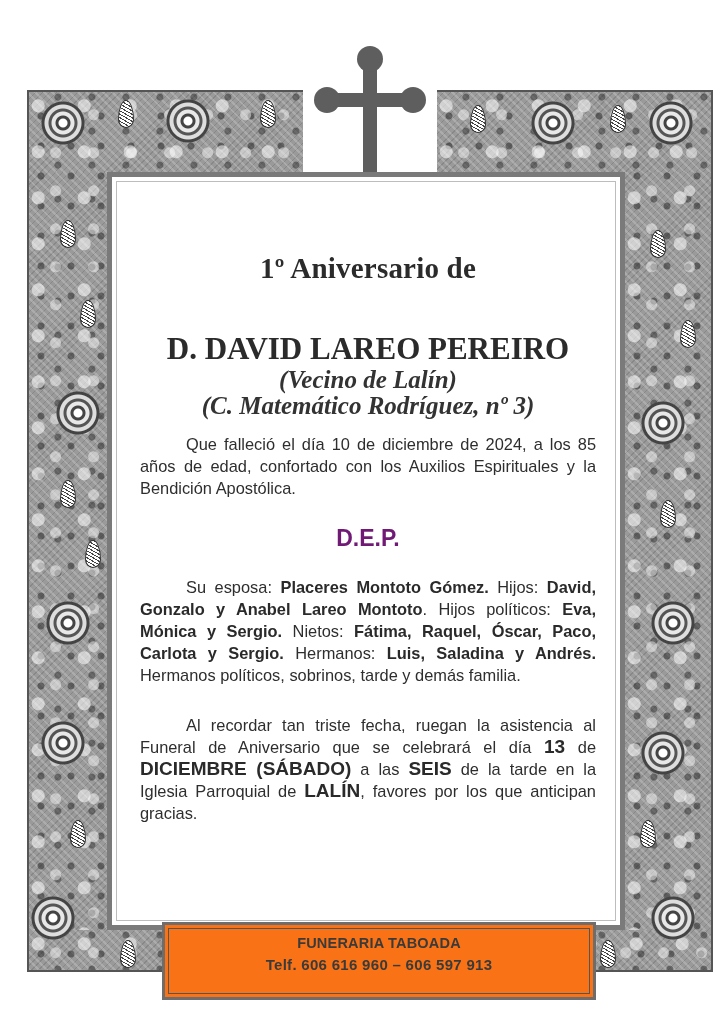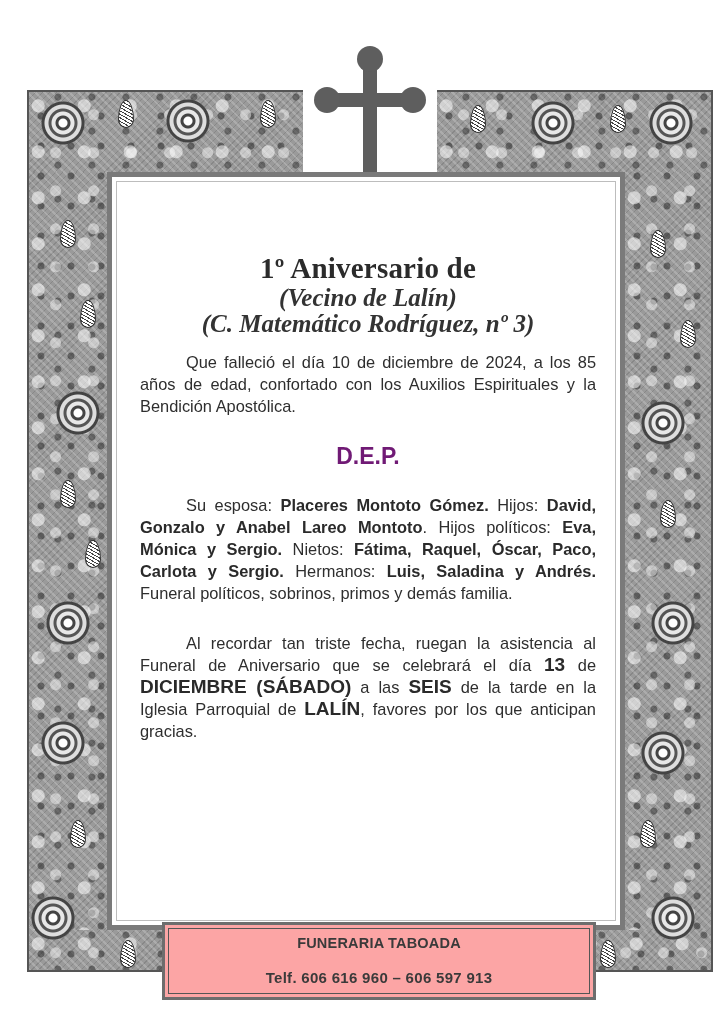--- a/index.html
+++ b/index.html
@@ -78,30 +78,30 @@
   .para b { font-weight:bold; color:#2a2a2a; }
   .big { font-size:19px; font-weight:bold; }
   .dep {
     font-weight:bold; font-size:23px; text-align:center; margin:26px 0 24px 0; color:#701a75;
   }
   .p1 { margin-top:14px; }
   .p3 { margin-top:28px; }
   .signoff { text-align:right; font-size:16.4px; margin-top:20px; color:#2e2e2e; }
   .footer {
     position:absolute; left:162px; top:922px; width:434px; height:78px;
-    background:#fca5a5; box-sizing:border-box;
+    background:#f97316; box-sizing:border-box;
     border:3px solid #6d6d6d;
   }
   .footer-inner {
     position:absolute; left:3px; top:3px; right:3px; bottom:3px;
     border:1.5px solid #555; text-align:center;
   }
   .f1 { font-weight:bold; font-size:14.5px; color:#3a3a3a; margin-top:6px; letter-spacing:0.2px; }
   .f2 { font-weight:bold; font-size:11.5px; color:#3a3a3a; margin-top:6px; }
-  .f3 { font-weight:bold; font-size:15px; color:#3a3a3a; margin-top:18px; letter-spacing:0.3px; }
+  .f3 { font-weight:bold; font-size:15px; color:#3a3a3a; margin-top:5px; letter-spacing:0.3px; }
 </style>
 </head>
 <body>
 
 <div class="outer-frame"></div>
 <div class="border-band band-left"></div>
 <div class="border-band band-right"></div>
 <div class="border-band band-top-l"></div>
 <div class="border-band band-top-r"></div>
 <div class="border-band band-bottom"></div>
@@ -143,39 +143,40 @@
     <circle cx="15" cy="56" r="13"></circle>
     <circle cx="101" cy="56" r="13"></circle>
     <circle cx="58" cy="159" r="13"></circle>
   </g>
 </svg>
 
 <div class="panel"></div>
 
 <div class="content">
   <h1 class="h-anniv">1º Aniversario de</h1>
+  <h2 class="h-name">D. DAVID LAREO PEREIRO</h2>
   <p class="sub">(Vecino de Lalín)</p>
   <p class="sub">(C. Matemático Rodríguez, nº 3)</p>
 
   <p class="para p1">Que falleció el día 10 de diciembre de 2024, a los 85 años de edad, confortado con los Auxilios Espirituales y la Bendición Apostólica.</p>
 
   <p class="dep">D.E.P.</p>
 
   <p class="para">
     <span>Su esposa:</span>
     <b>Placeres Montoto Gómez.</b>
     <span>Hijos:</span>
     <b>David, Gonzalo y Anabel Lareo Montoto</b><span>.</span>
     <span>Hijos políticos:</span>
     <b>Eva, Mónica y Sergio.</b>
     <span>Nietos:</span>
     <b>Fátima, Raquel, Óscar, Paco, Carlota y Sergio.</b>
     <span>Hermanos:</span>
     <b>Luis, Saladina y Andrés.</b>
-    <span>Funeral políticos, sobrinos, primos y demás familia.</span>
+    <span>Hermanos políticos, sobrinos, tarde y demás familia.</span>
   </p>
 
   <p class="para p3">
     <span>Al recordar tan triste fecha, ruegan la asistencia al Funeral de Aniversario que se celebrará el día</span>
     <b class="big">13</b>
     <span>de</span>
     <b class="big">DICIEMBRE (SÁBADO)</b>
     <span>a las</span>
     <b class="big">SEIS</b>
     <span>de la tarde en la Iglesia Parroquial de</span>

